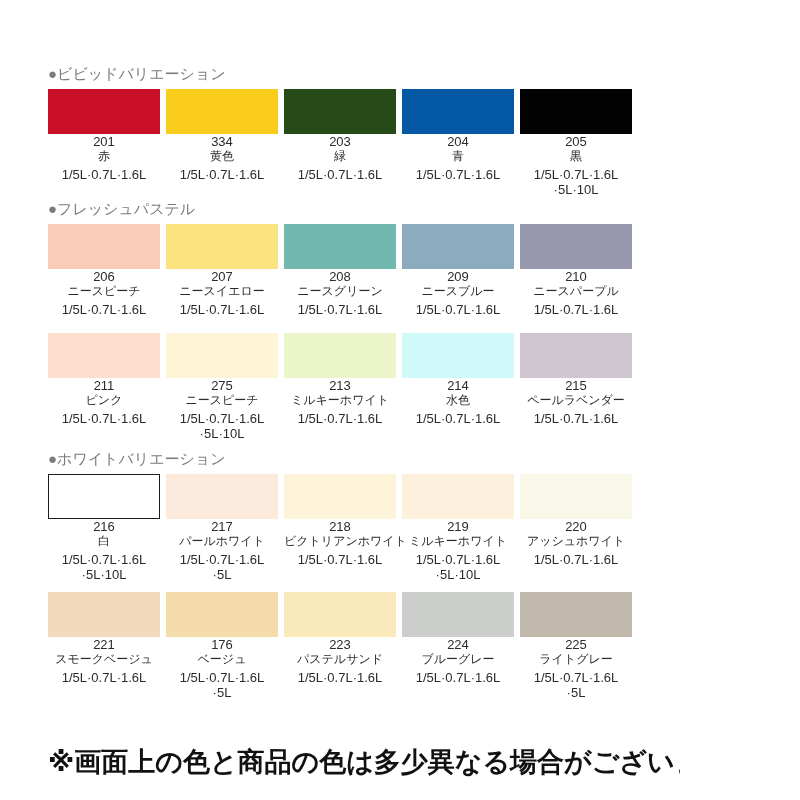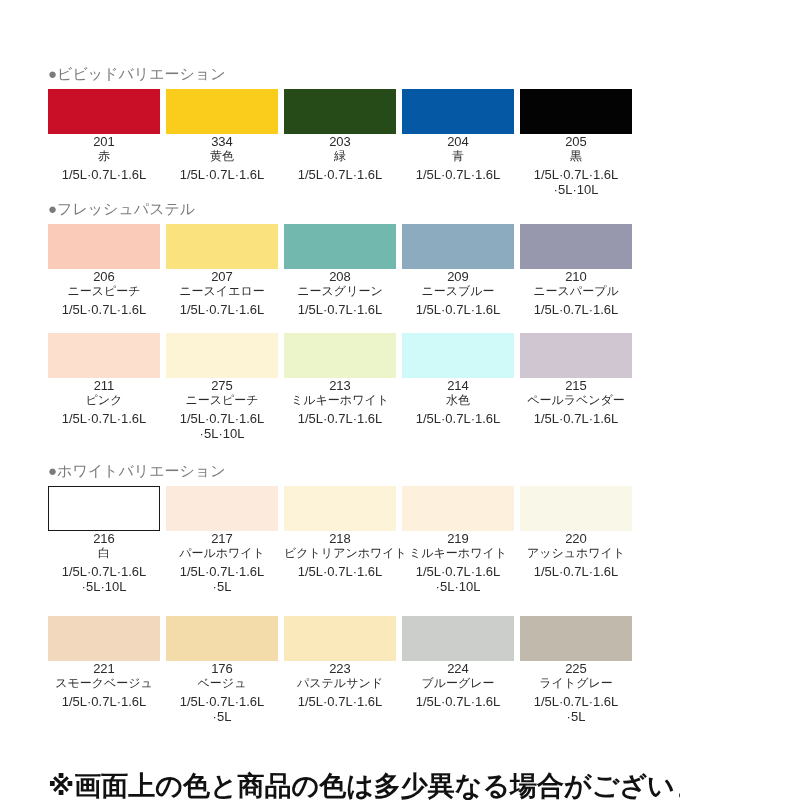--- a/index.html
+++ b/index.html
@@ -7,21 +7,21 @@
     width:680px;height:800px;background:#ffffff;box-sizing:border-box;
     padding:66px 48px 0 48px;
     font-family:"Liberation Sans","DejaVu Sans",sans-serif;
     color:#2b2b2b;overflow:hidden;
   }
   .section-title{
     font-size:15px;line-height:15px;color:#7b7b7b;margin-bottom:8px;
   }
   .section{margin:0;}
   .section.s2{margin-top:4px;}
-  .section.s3,.section.s4{margin-top:22px;}
+  .section.s3,.section.s4{margin-top:10px;}
   .row{display:flex;gap:6px;}
   .row + .row{margin-top:16px;}
   .cell{flex:1;min-width:0;text-align:center;}
   .swatch{height:45px;box-sizing:border-box;background:#eee;}
   .swatch[data-bordered="true"]{border:1px solid #1a1a1a;}
   .num{font-size:13px;line-height:15px;margin-top:0;}
   .cname{font-size:12px;line-height:14px;white-space:nowrap;}
   .sizes{font-size:13px;line-height:15px;margin-top:4px;white-space:nowrap;}
   .sizes2{font-size:13px;line-height:15px;white-space:nowrap;}
   .footer-note{

